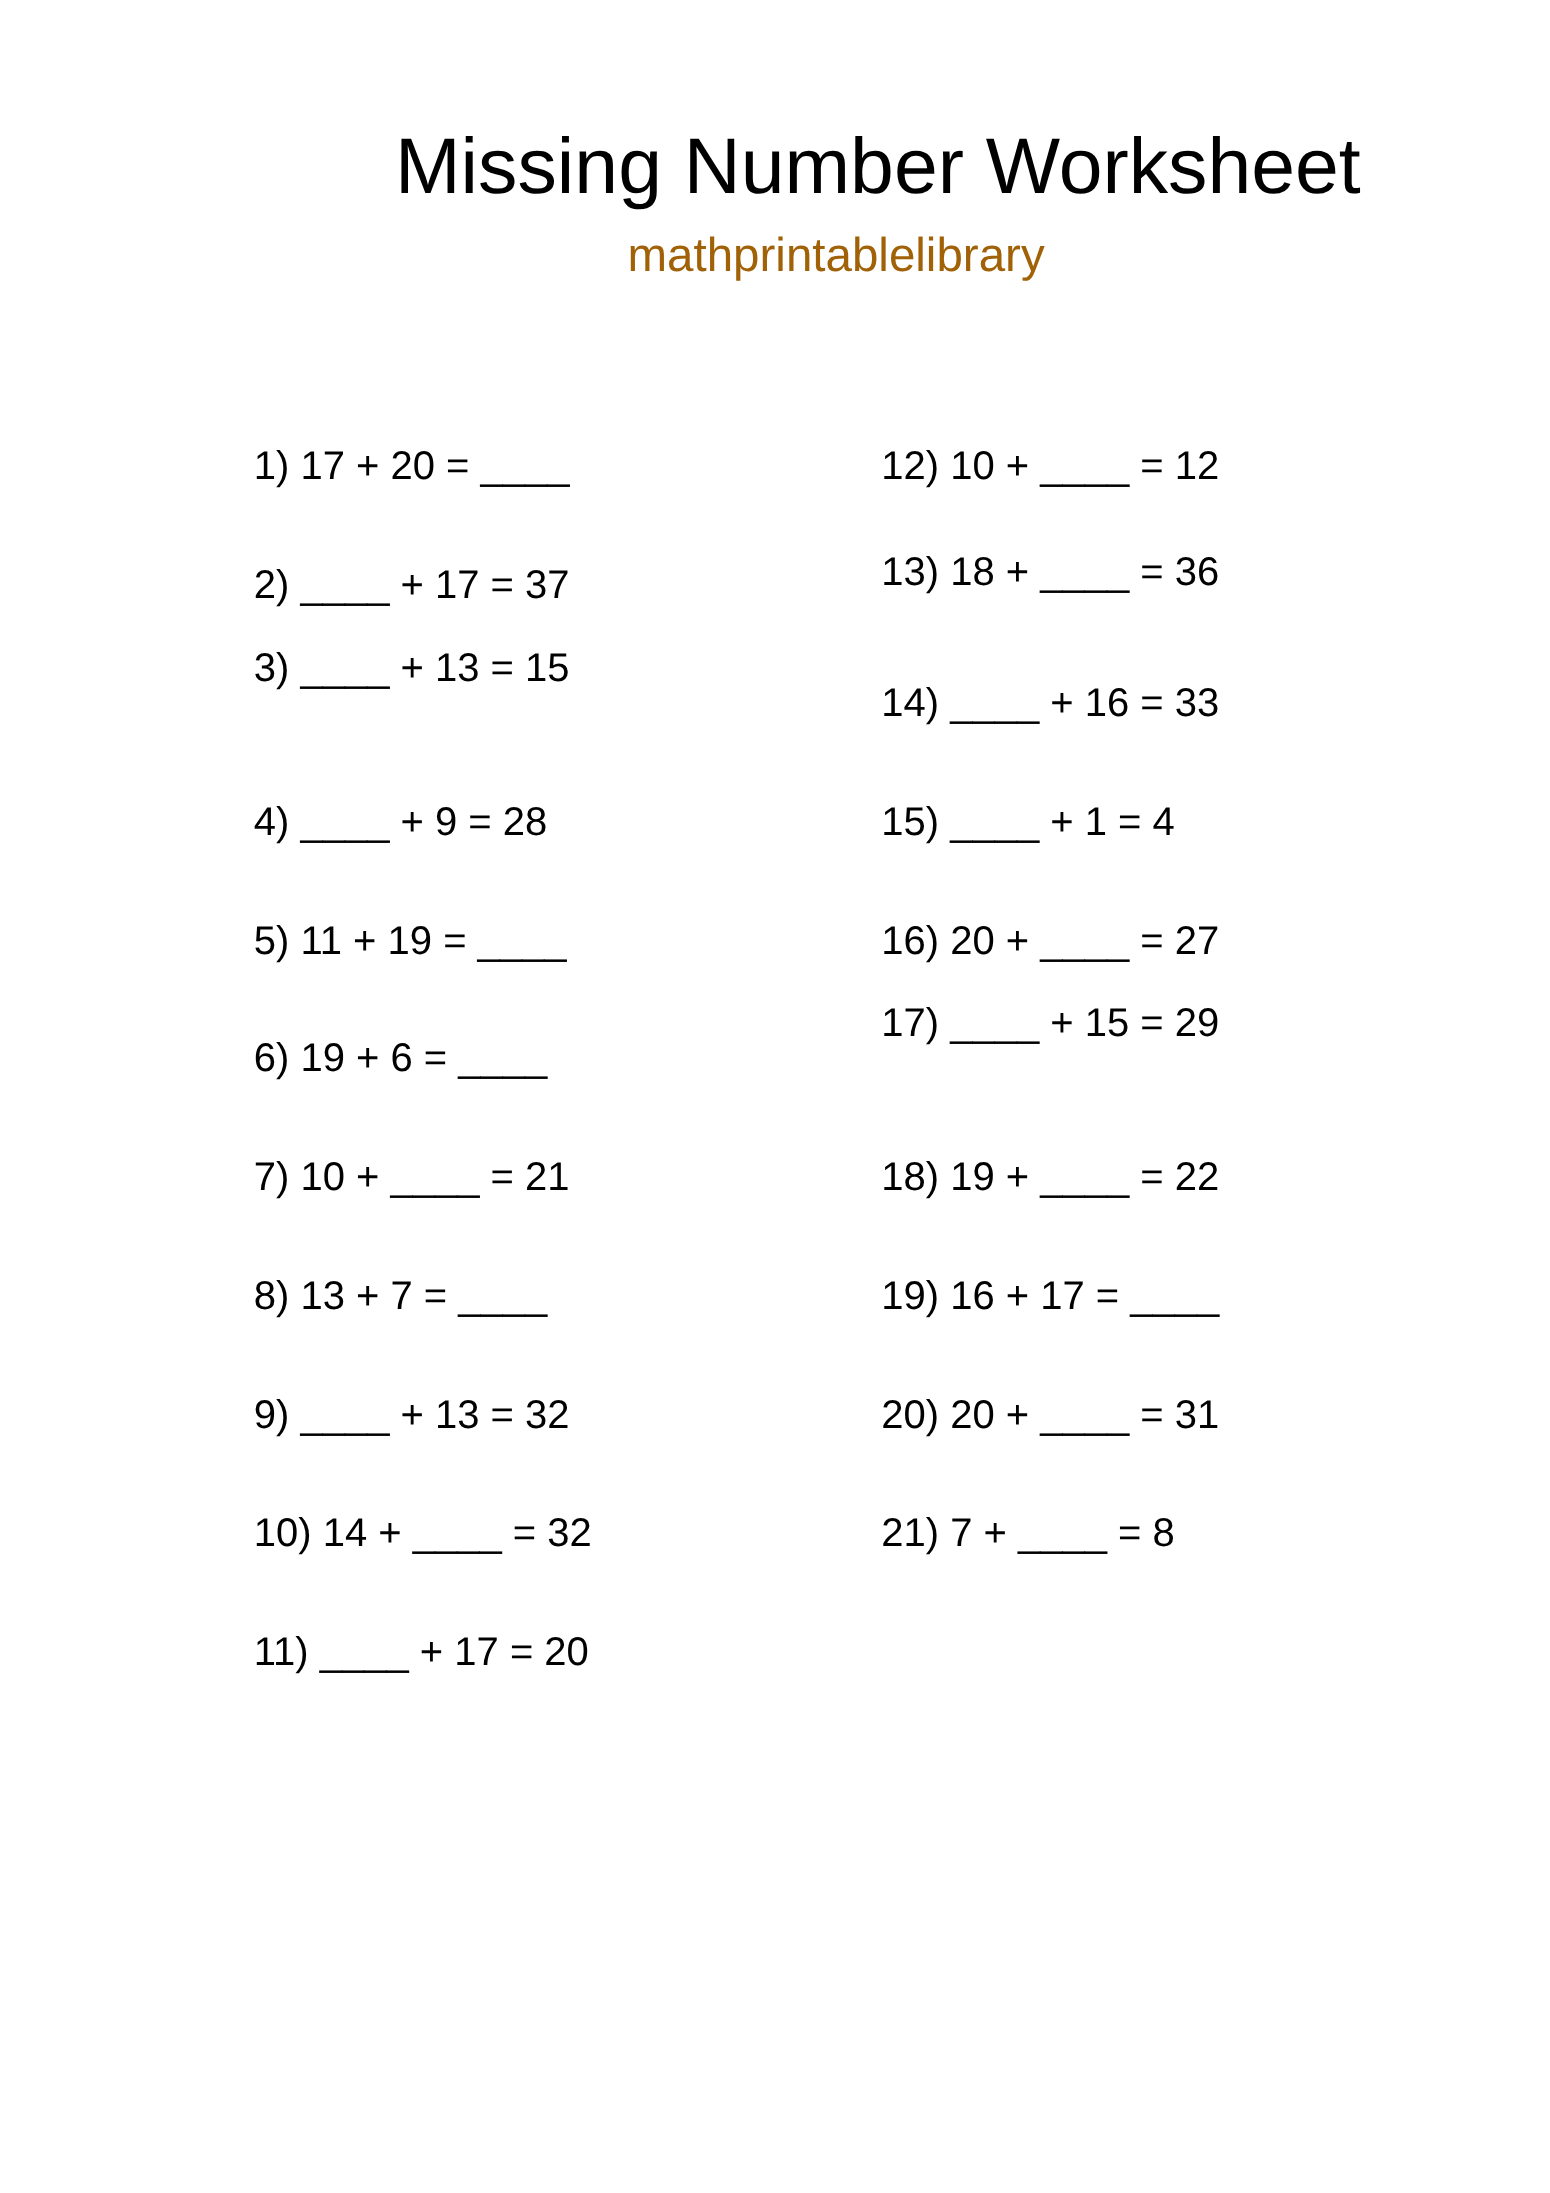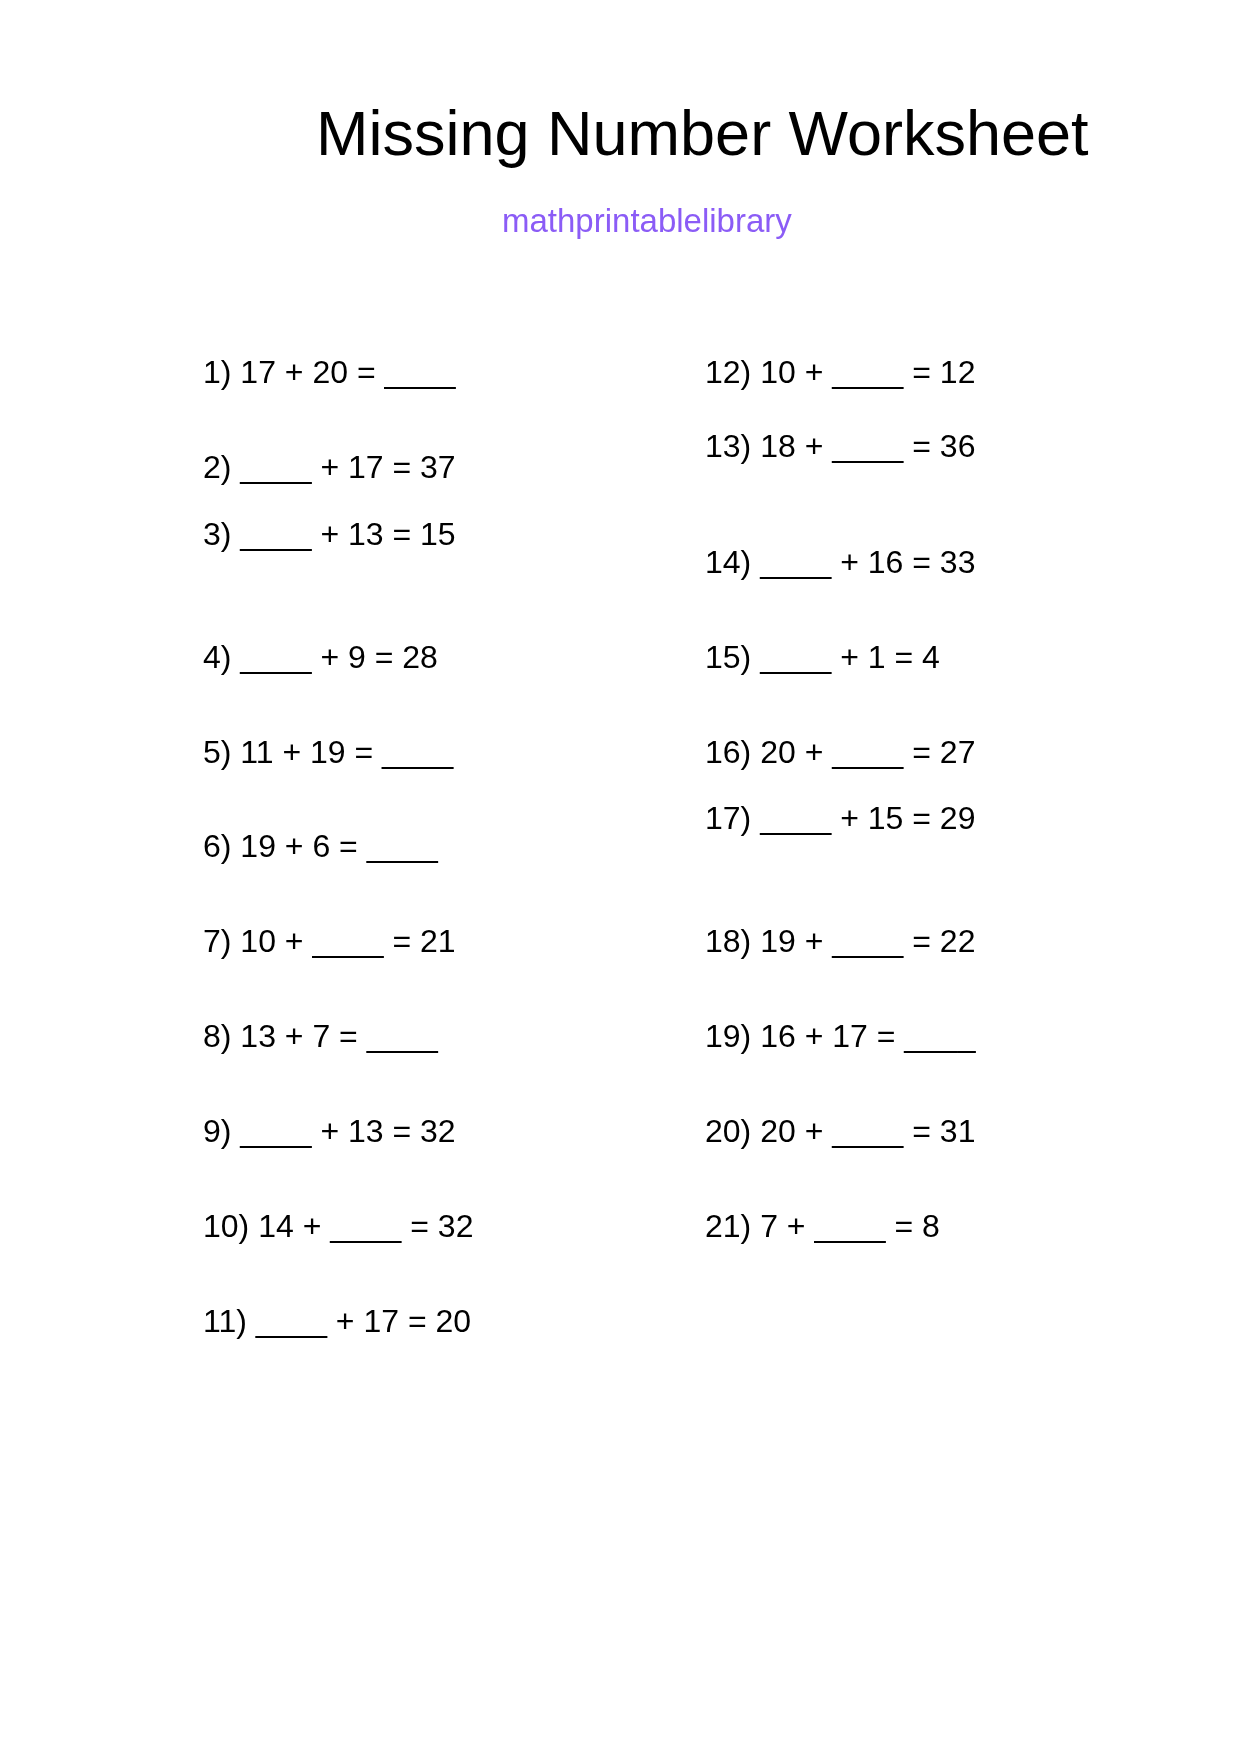--- a/index.html
+++ b/index.html
@@ -21,25 +21,25 @@
       top: 97px;
       font-size: 63px;
       line-height: 72px;
       white-space: nowrap;
       color: #000000;
       margin-left: 12px;
     }
     .subtitle {
       position: absolute;
       left: 502px;
-      top: 196px;
-      font-size: 33px;
+      top: 180px;
+      font-size: 38px;
       line-height: 50px;
       white-space: nowrap;
-      color: #8b5cf6;
+      color: #a16207;
     }
     .col {
       position: absolute;
       top: 0;
     }
     .col-left { left: 203px; }
     .col-right { left: 705px; }
     .problem {
       position: absolute;
       left: 0;
@@ -64,21 +64,21 @@
   <div class="problem" style="top:820px">6) 19 + 6 = ____</div>
   <div class="problem" style="top:915px">7) 10 + ____ = 21</div>
   <div class="problem" style="top:1010px">8) 13 + 7 = ____</div>
   <div class="problem" style="top:1105px">9) ____ + 13 = 32</div>
   <div class="problem" style="top:1200px">10) 14 + ____ = 32</div>
   <div class="problem" style="top:1295px">11) ____ + 17 = 20</div>
 </div>
 
 <div class="col col-right">
   <div class="problem" style="top:346px">12) 10 + ____ = 12</div>
-  <div class="problem" style="top:420px">13) 18 + ____ = 36</div>
+  <div class="problem" style="top:431px">13) 18 + ____ = 36</div>
   <div class="problem" style="top:536px">14) ____ + 16 = 33</div>
   <div class="problem" style="top:631px">15) ____ + 1 = 4</div>
   <div class="problem" style="top:726px">16) 20 + ____ = 27</div>
   <div class="problem" style="top:792px">17) ____ + 15 = 29</div>
   <div class="problem" style="top:915px">18) 19 + ____ = 22</div>
   <div class="problem" style="top:1010px">19) 16 + 17 = ____</div>
   <div class="problem" style="top:1105px">20) 20 + ____ = 31</div>
   <div class="problem" style="top:1200px">21) 7 + ____ = 8</div>
 </div>
 

